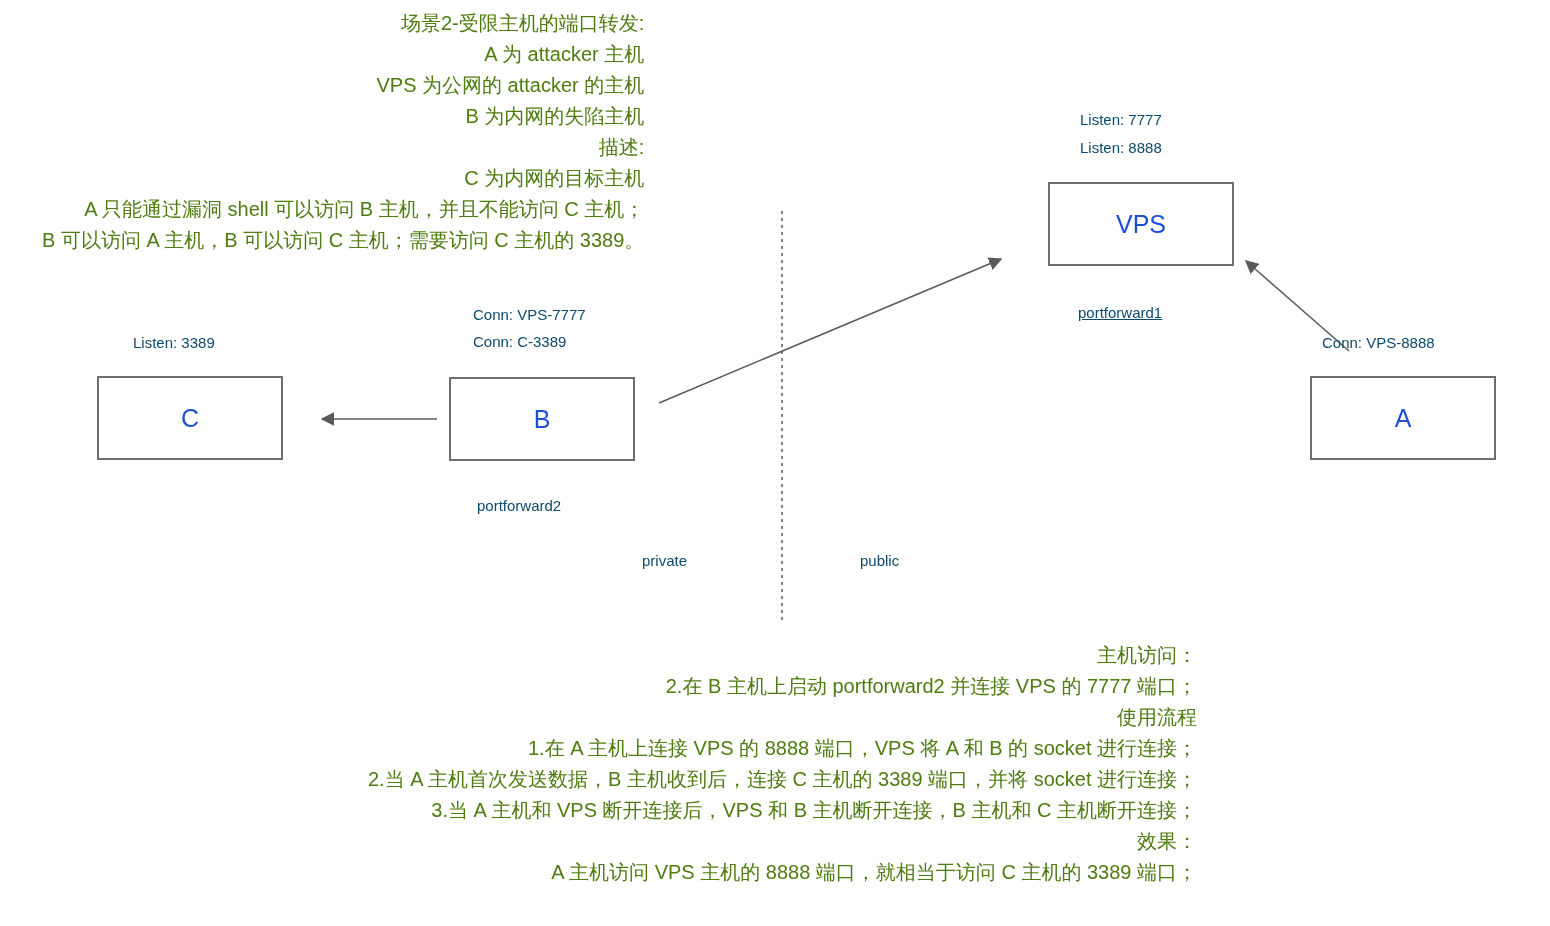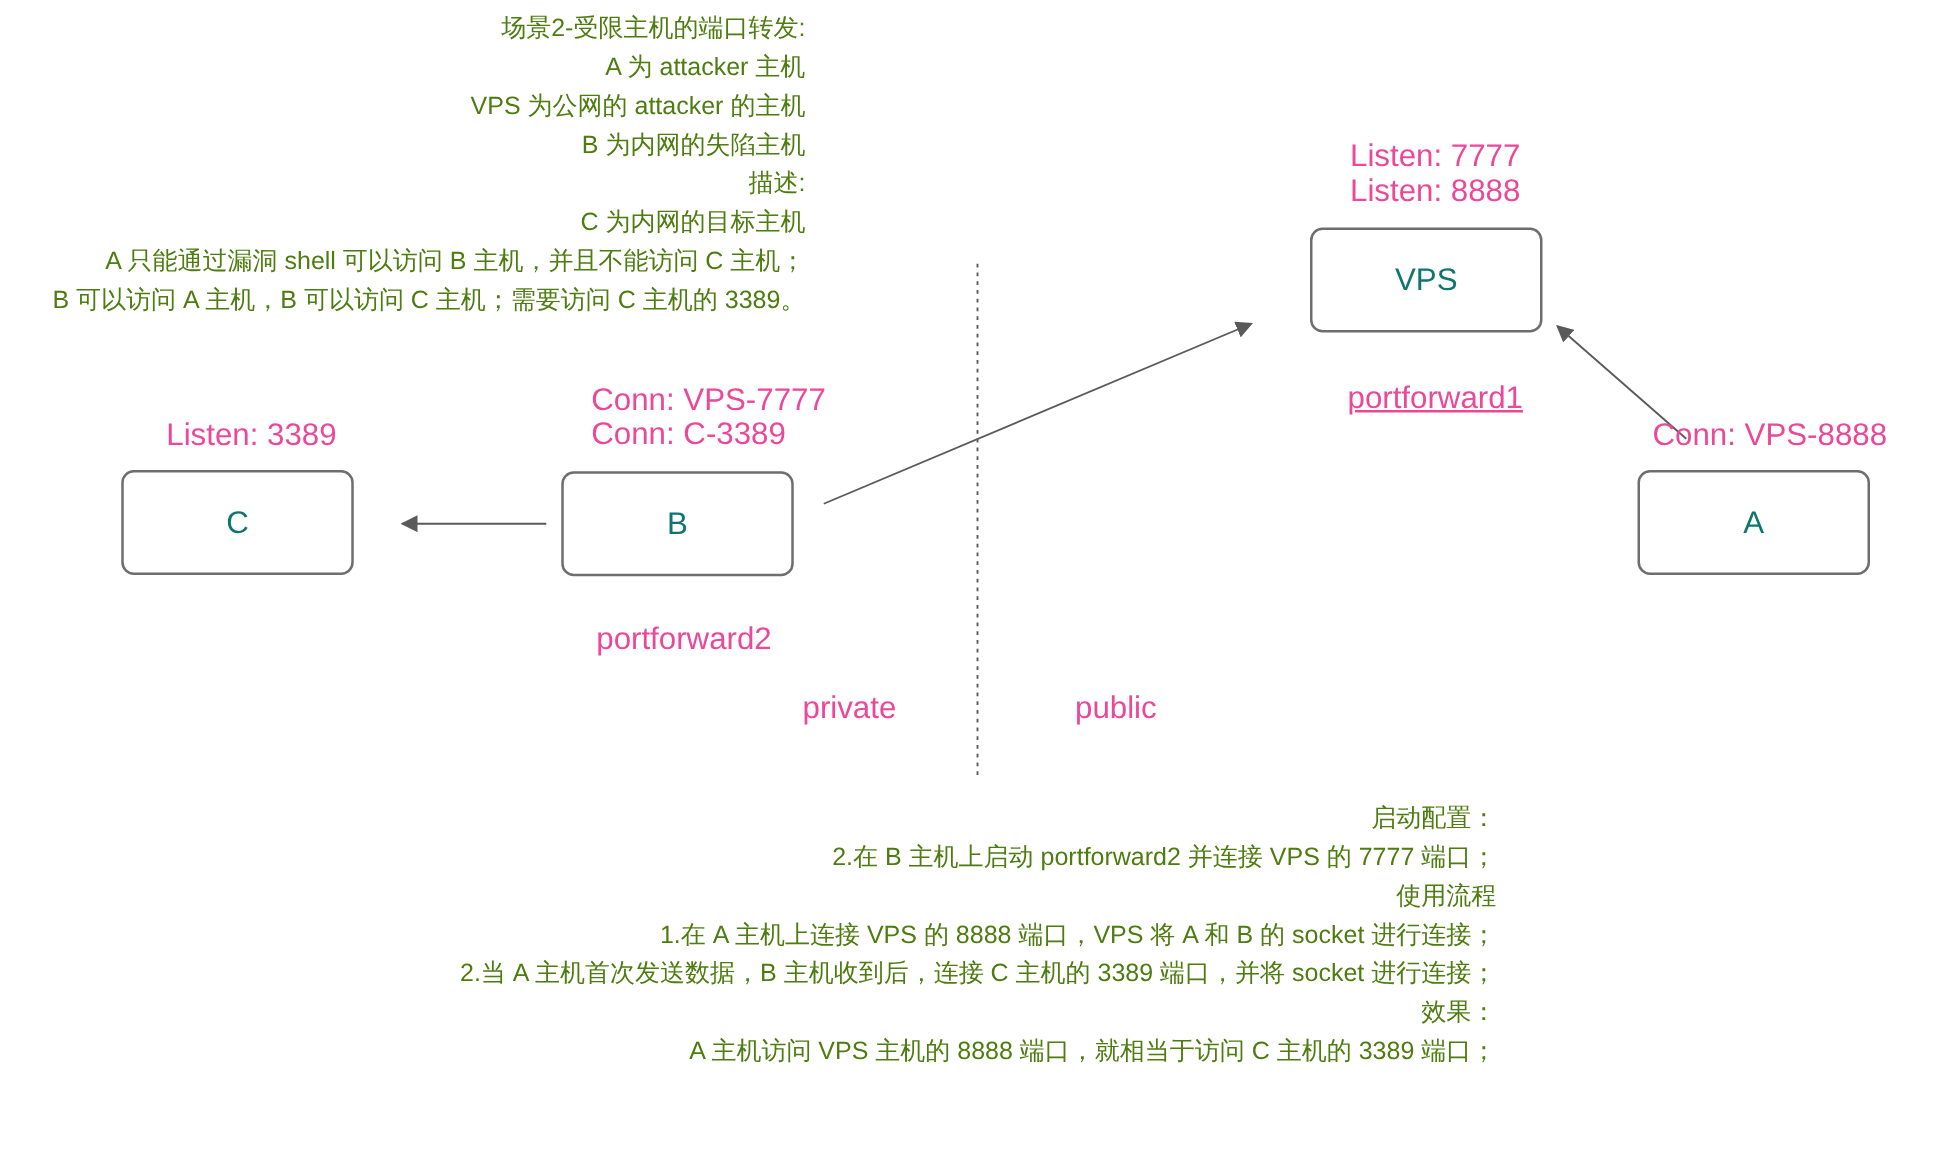--- a/index.html
+++ b/index.html
@@ -24,33 +24,33 @@
   }
   .textblock .line {
     white-space: pre;
     height: 31px;
   }
   .node {
     position: absolute;
     width: 186px;
     height: 84px;
     border: 2px solid #6e6e6e;
-    border-radius: 10px;
+    border-radius: 0;
     background: #ffffff;
     display: flex;
     align-items: center;
     justify-content: center;
     font-size: 25px;
-    color: #0f766e;
+    color: #1d4ed8;
     box-sizing: border-box;
   }
   .small-label {
     position: absolute;
-    font-size: 25px;
-    color: #ec4899;
+    font-size: 15px;
+    color: #0c4a6e;
     white-space: nowrap;
   }
   svg.overlay {
     position: absolute;
     left: 0;
     top: 0;
     width: 1550px;
     height: 926px;
     pointer-events: none;
   }
@@ -102,20 +102,21 @@
 
 <div class="small-label" style="left:133px; top:334px;">Listen: 3389</div>
 <div class="node" style="left:97px; top:376px;">
   <span>C</span>
 </div>
 
 <div class="small-label" style="left:642px; top:552px;">private</div>
 <div class="small-label" style="left:860px; top:552px;">public</div>
 
 <div class="textblock" style="left:368px; top:640px;">
-  <div class="line">启动配置：</div>
+  <div class="line">主机访问：</div>
   <div class="line">2.在 B 主机上启动 portforward2 并连接 VPS 的 7777 端口；</div>
   <div class="line">使用流程</div>
   <div class="line">1.在 A 主机上连接 VPS 的 8888 端口，VPS 将 A 和 B 的 socket 进行连接；</div>
   <div class="line">2.当 A 主机首次发送数据，B 主机收到后，连接 C 主机的 3389 端口，并将 socket 进行连接；</div>
+  <div class="line">3.当 A 主机和 VPS 断开连接后，VPS 和 B 主机断开连接，B 主机和 C 主机断开连接；</div>
   <div class="line">效果：</div>
   <div class="line">A 主机访问 VPS 主机的 8888 端口，就相当于访问 C 主机的 3389 端口；</div>
 </div>
 
 </body></html>

